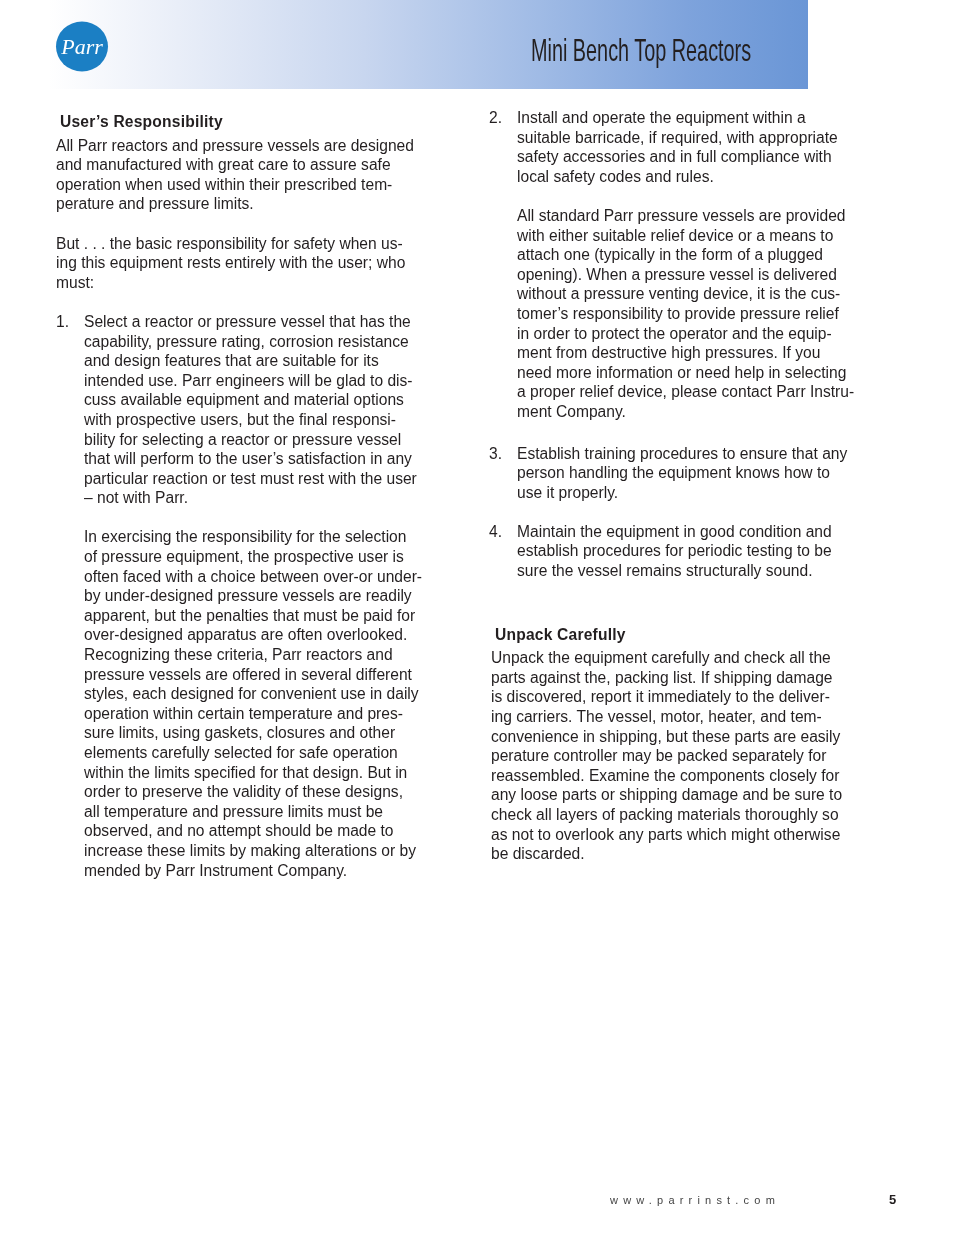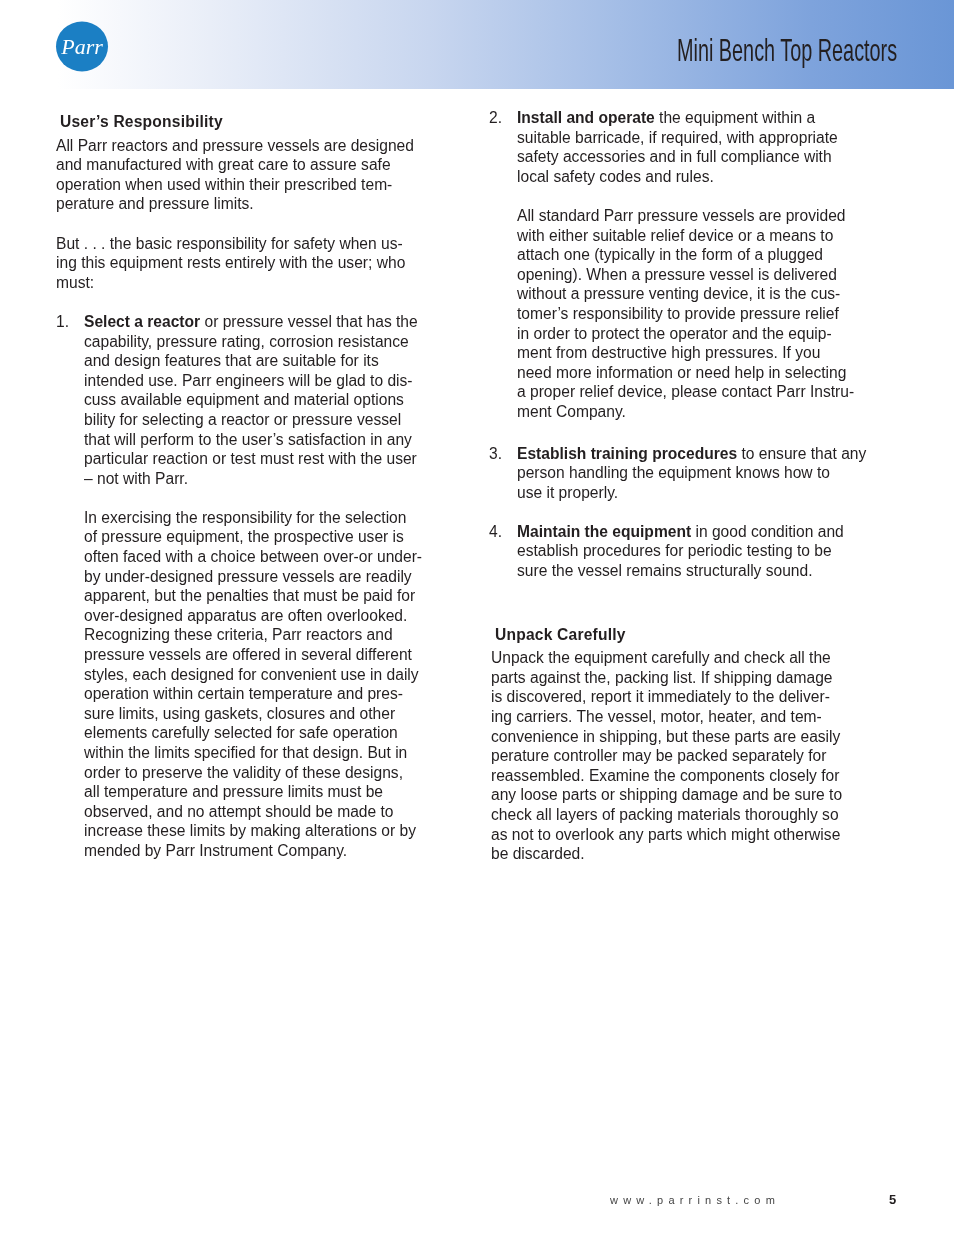--- a/index.html
+++ b/index.html
@@ -1,36 +1,36 @@
 <!DOCTYPE html>
 <html><head>
   <meta charset="utf-8">
   <style>
     html, body { margin: 0; padding: 0; background: #ffffff; }
     body { width: 954px; height: 1235px; position: relative; overflow: hidden;
            font-family: "Liberation Sans", sans-serif; color: #231f20; }
 
-    .header { position: absolute; left: 0; top: 0; width: 954px; height: 89px;
+    .header { position: absolute; left: 0; top: 0; width: 808px; height: 89px;
       background: linear-gradient(to right, #ffffff 0%, #ffffff 6%, #e9eef8 22%, #c8d6ef 45%, #a3bde6 65%, #7ea3dc 85%, #6a96d6 100%); }
     .logo { position: absolute; left: 55px; top: 21px; width: 54px; height: 51px; }
     .header-title { position: absolute; right: 57px; top: 30px; font-family: "Liberation Sans Narrow", "Liberation Sans", sans-serif;
       font-size: 32px; color: #231f20; transform: scaleX(0.62); transform-origin: right center; letter-spacing: 0px; white-space: nowrap; line-height: 40px; }
 
     .col { position: absolute; top: 108px; font-size: 15.6px; line-height: 19.6px; }
     .col-left { left: 56px; width: 410px; }
     .col-right { left: 491px; width: 410px; }
 
     .heading { font-weight: bold; font-size: 15.6px; line-height: 19.6px; margin: 4px; letter-spacing: 0.2px; }
     .para { margin: 0; }
     .gap { height: 19.6px; }
     .line { display: block; white-space: nowrap; }
 
     .item { position: relative; padding-left: 28px; }
     .item-num { position: absolute; left: 0; top: 0; }
-    .bold { font-weight: bold; text-align: center; }
+    .bold { font-weight: normal; text-align: center; }
 
     .footer-url { position: absolute; left: 610px; top: 1194px; font-size: 11px; letter-spacing: 5.2px; color: #444; }
     .footer-page { position: absolute; left: 889px; top: 1192px; font-size: 13px; font-weight: bold; color: #231f20; }
   </style>
 </head>
 <body>
 
 <div class="header">
   <svg class="logo" viewBox="0 0 54 51">
     <ellipse cx="27" cy="25.5" rx="26" ry="25" fill="#1b7fc4"></ellipse>
@@ -55,20 +55,21 @@
   </p>
   <div class="gap"></div>
 
   <div class="item">
     <span class="item-num">1.</span>
     <span class="line"><span class="bold">Select a reactor</span><span> or pressure vessel that has the</span></span>
     <span class="line">capability, pressure rating, corrosion resistance</span>
     <span class="line">and design features that are suitable for its</span>
     <span class="line">intended use.  Parr engineers will be glad to dis-</span>
     <span class="line">cuss available equipment and material options</span>
+    <span class="line">with prospective users, but the final responsi-</span>
     <span class="line">bility for selecting a reactor or pressure vessel</span>
     <span class="line">that will perform to the user’s satisfaction in any</span>
     <span class="line">particular reaction or test must rest with the user</span>
     <span class="line">– not with Parr.</span>
     <div class="gap"></div>
     <span class="line">In exercising the responsibility for the selection</span>
     <span class="line">of pressure equipment, the prospective user is</span>
     <span class="line">often faced with a choice between over-or under-</span>
     <span class="line">by under-designed pressure vessels are readily</span>
     <span class="line">apparent, but the penalties that must be paid for</span>

